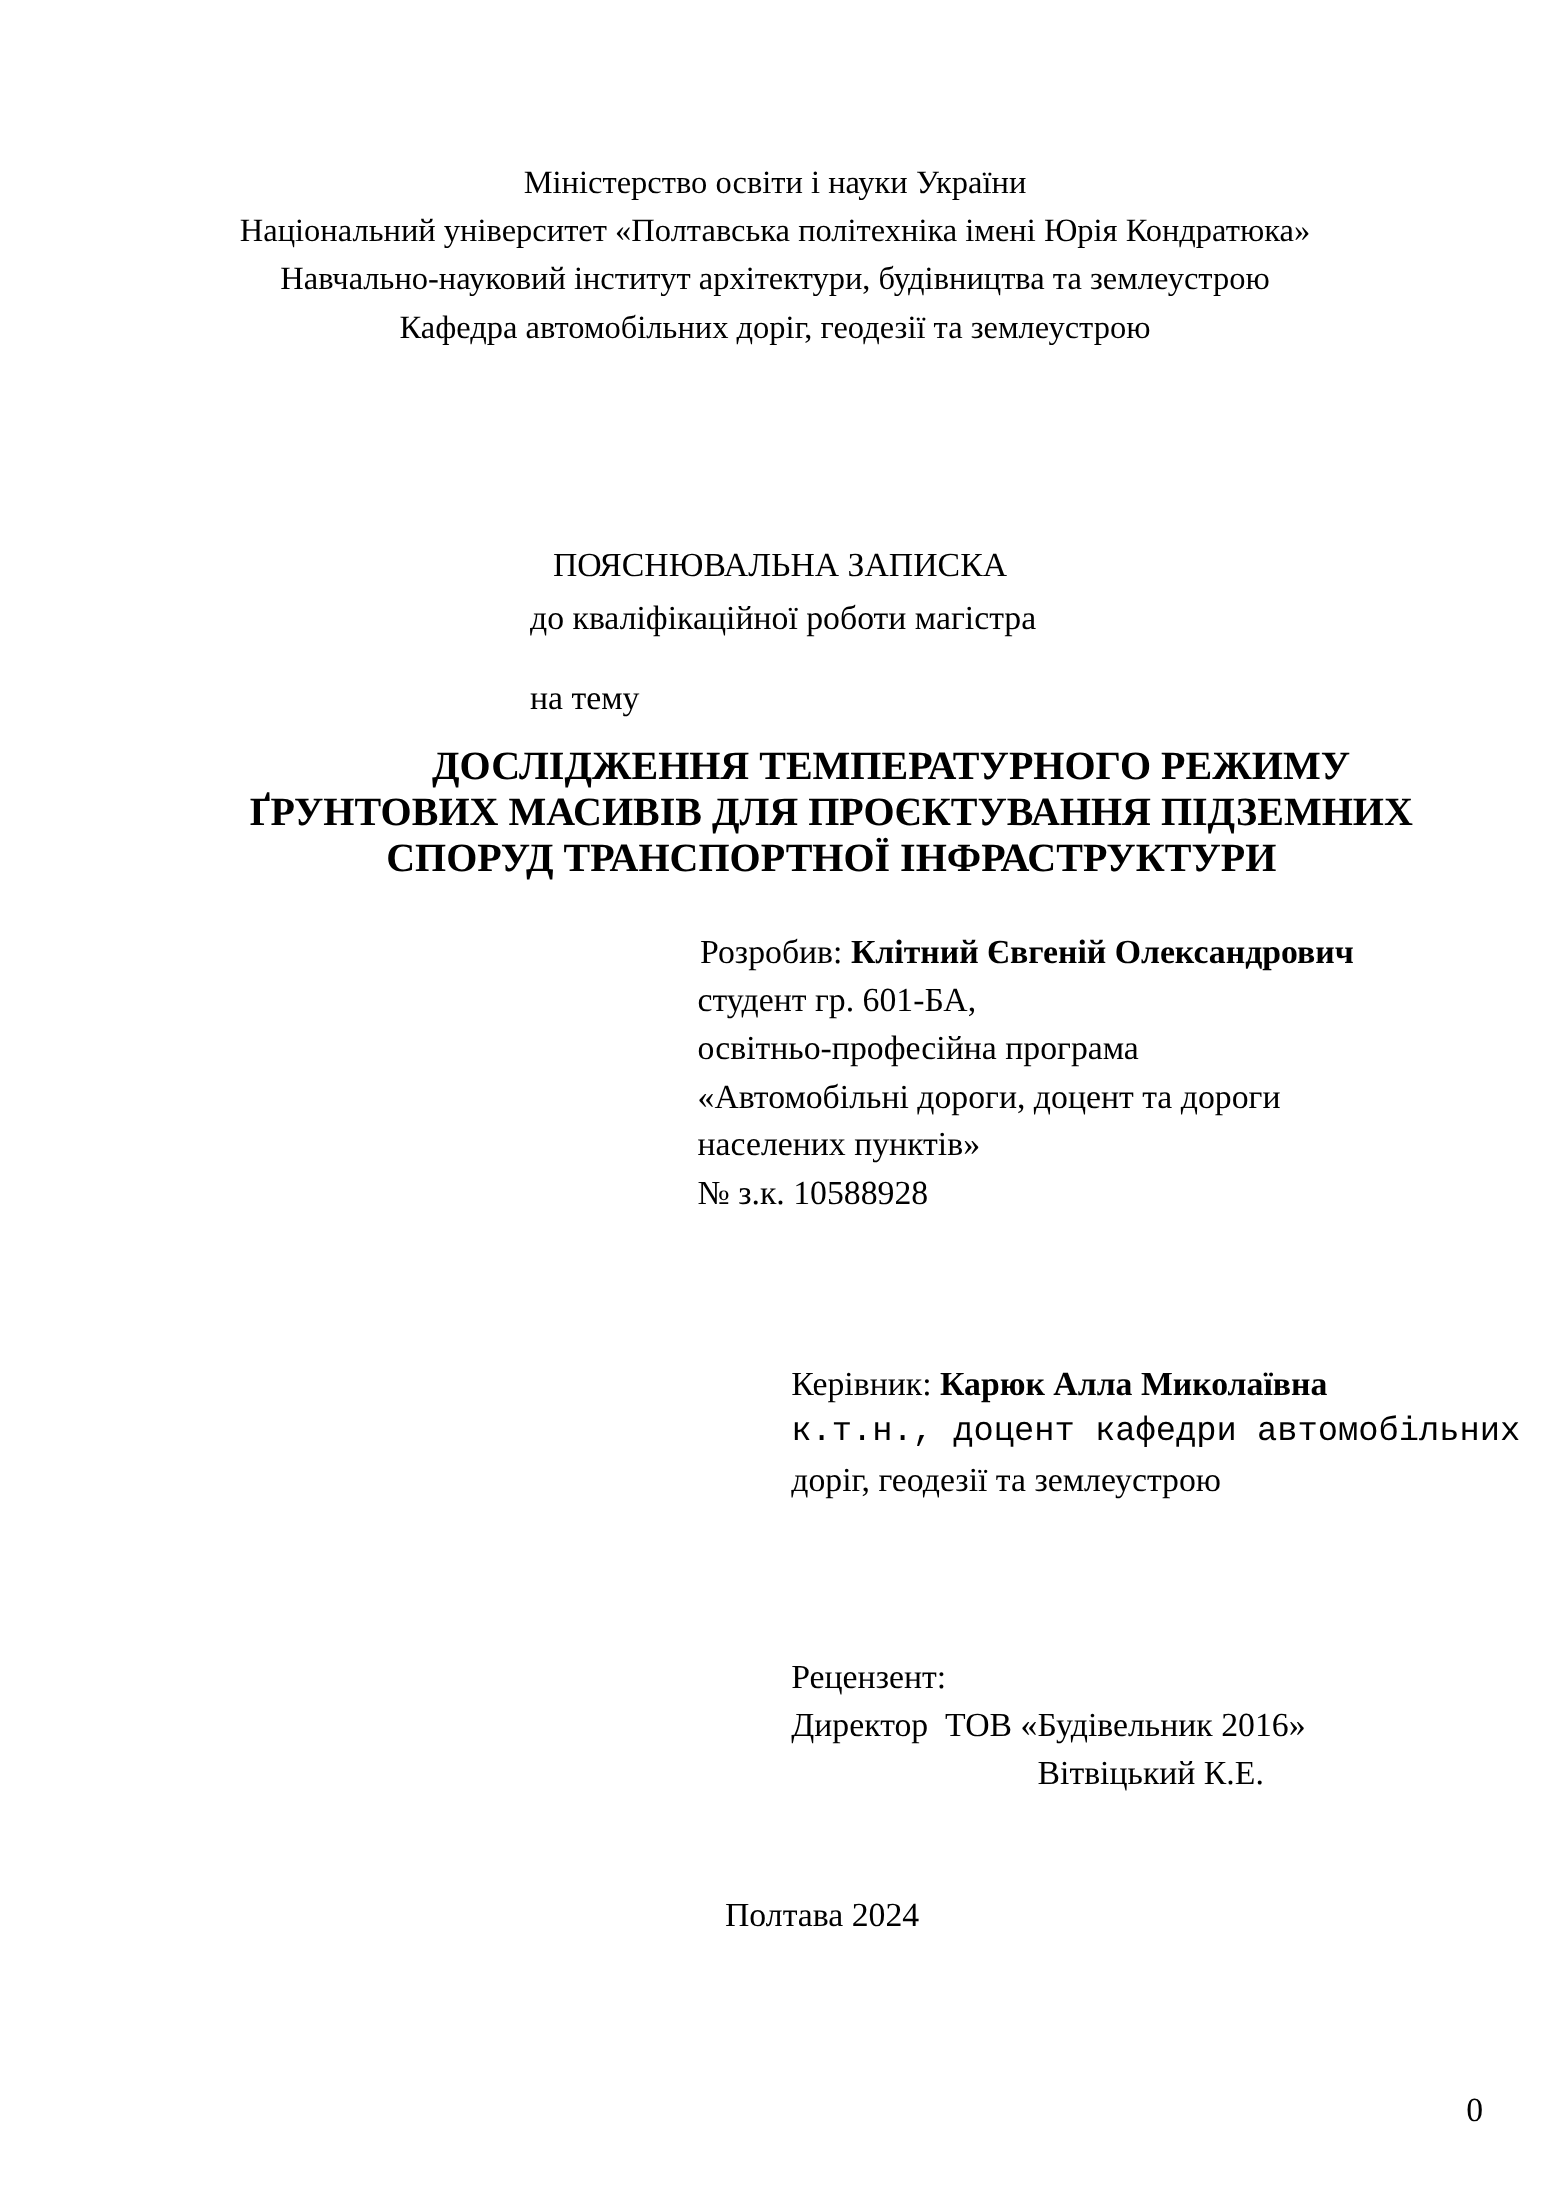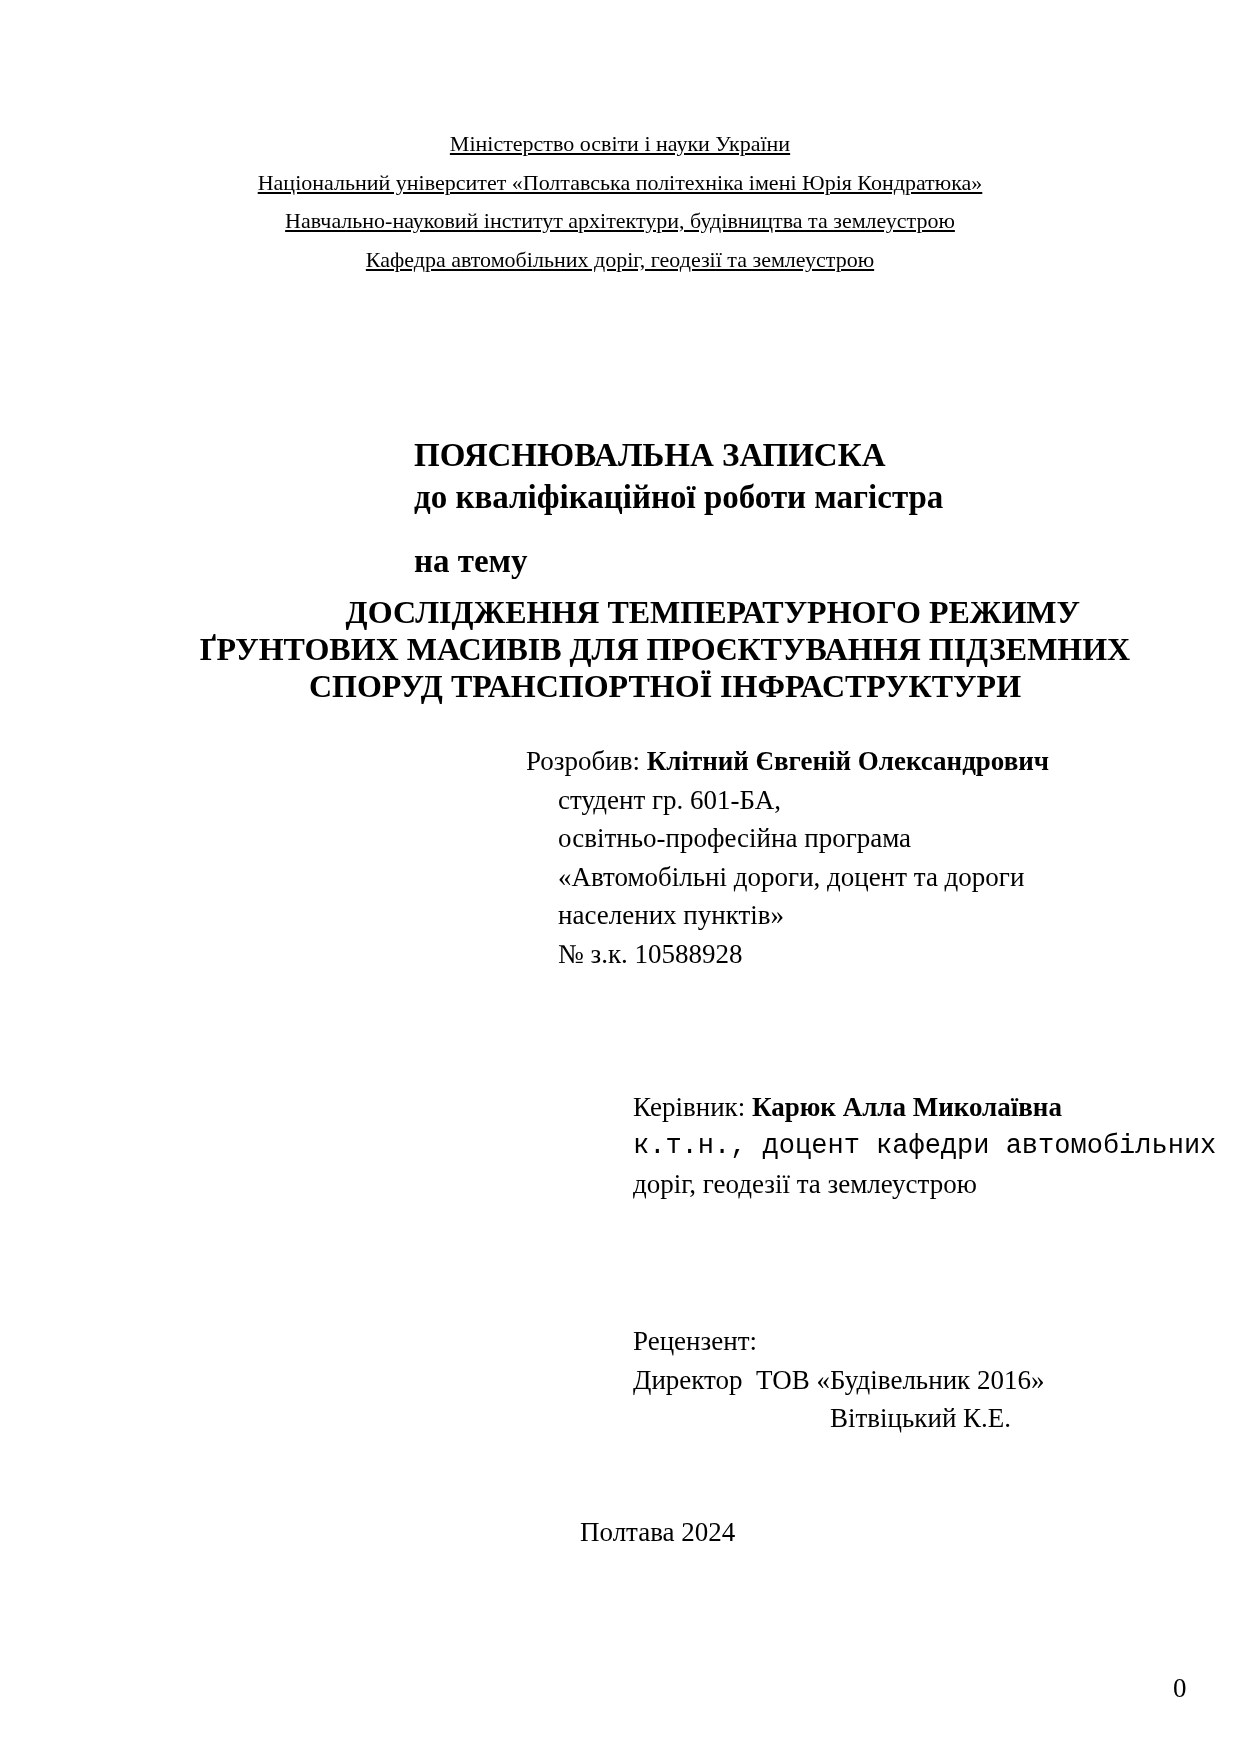--- a/index.html
+++ b/index.html
@@ -1,21 +1,21 @@
 <!DOCTYPE html>
 <html><head>
 <meta charset="utf-8">
 <style>
   html, body { margin: 0; padding: 0; background: #ffffff; }
   body { width: 1240px; height: 1754px; position: relative; overflow: hidden;
          font-family: "Liberation Serif", "DejaVu Serif", serif; color: #000; }
   .line { position: absolute; white-space: nowrap; line-height: 1; }
   .center { left: 0; width: 1240px; text-align: center; }
-  .hdr { font-size: 22px; text-decoration: underline; }
-  .t1 { font-size: 33px; font-weight: bold; }
+  .hdr { font-size: 26px; }
+  .t1 { font-size: 27px; font-weight: normal; margin-left: 10px; }
   .t2 { font-size: 32px; font-weight: bold; }
   .info { font-size: 27px; }
   .info b { font-weight: bold; }
   .justify { text-align: justify; text-align-last: justify; font-family: Liberation Mono, monospace; }
 </style>
 </head>
 <body>
 
 <div>
   <div class="line center hdr" style="top:133px">Міністерство освіти і науки України</div>
@@ -30,21 +30,21 @@
   <div class="line t1" style="top:545px; left:414px; width:400px; text-align:left">на тему</div>
 </div>
 
 <div>
   <div class="line t2" style="top:596px; left:316px; width:764px; text-align:right">ДОСЛІДЖЕННЯ ТЕМПЕРАТУРНОГО РЕЖИМУ</div>
   <div class="line t2" style="top:633px; left:0; width:1330px; text-align:center">ҐРУНТОВИХ МАСИВІВ ДЛЯ ПРОЄКТУВАННЯ ПІДЗЕМНИХ</div>
   <div class="line t2" style="top:670px; left:0; width:1330px; text-align:center">СПОРУД ТРАНСПОРТНОЇ ІНФРАСТРУКТУРИ</div>
 </div>
 
 <div>
-  <div class="line info" style="top:748px; left:526px">
+  <div class="line info" style="top:748px; left:560px">
     <span>Розробив: </span><b>Клітний Євгеній Олександрович</b>
   </div>
   <div class="line info" style="top:787px; left:558px">студент гр. 601-БА,</div>
   <div class="line info" style="top:825px; left:558px">освітньо-професійна програма</div>
   <div class="line info" style="top:864px; left:558px">«Автомобільні дороги, доцент та дороги</div>
   <div class="line info" style="top:902px; left:558px">населених пунктів»</div>
   <div class="line info" style="top:941px; left:558px">№ з.к. 10588928</div>
 </div>
 
 <div>

